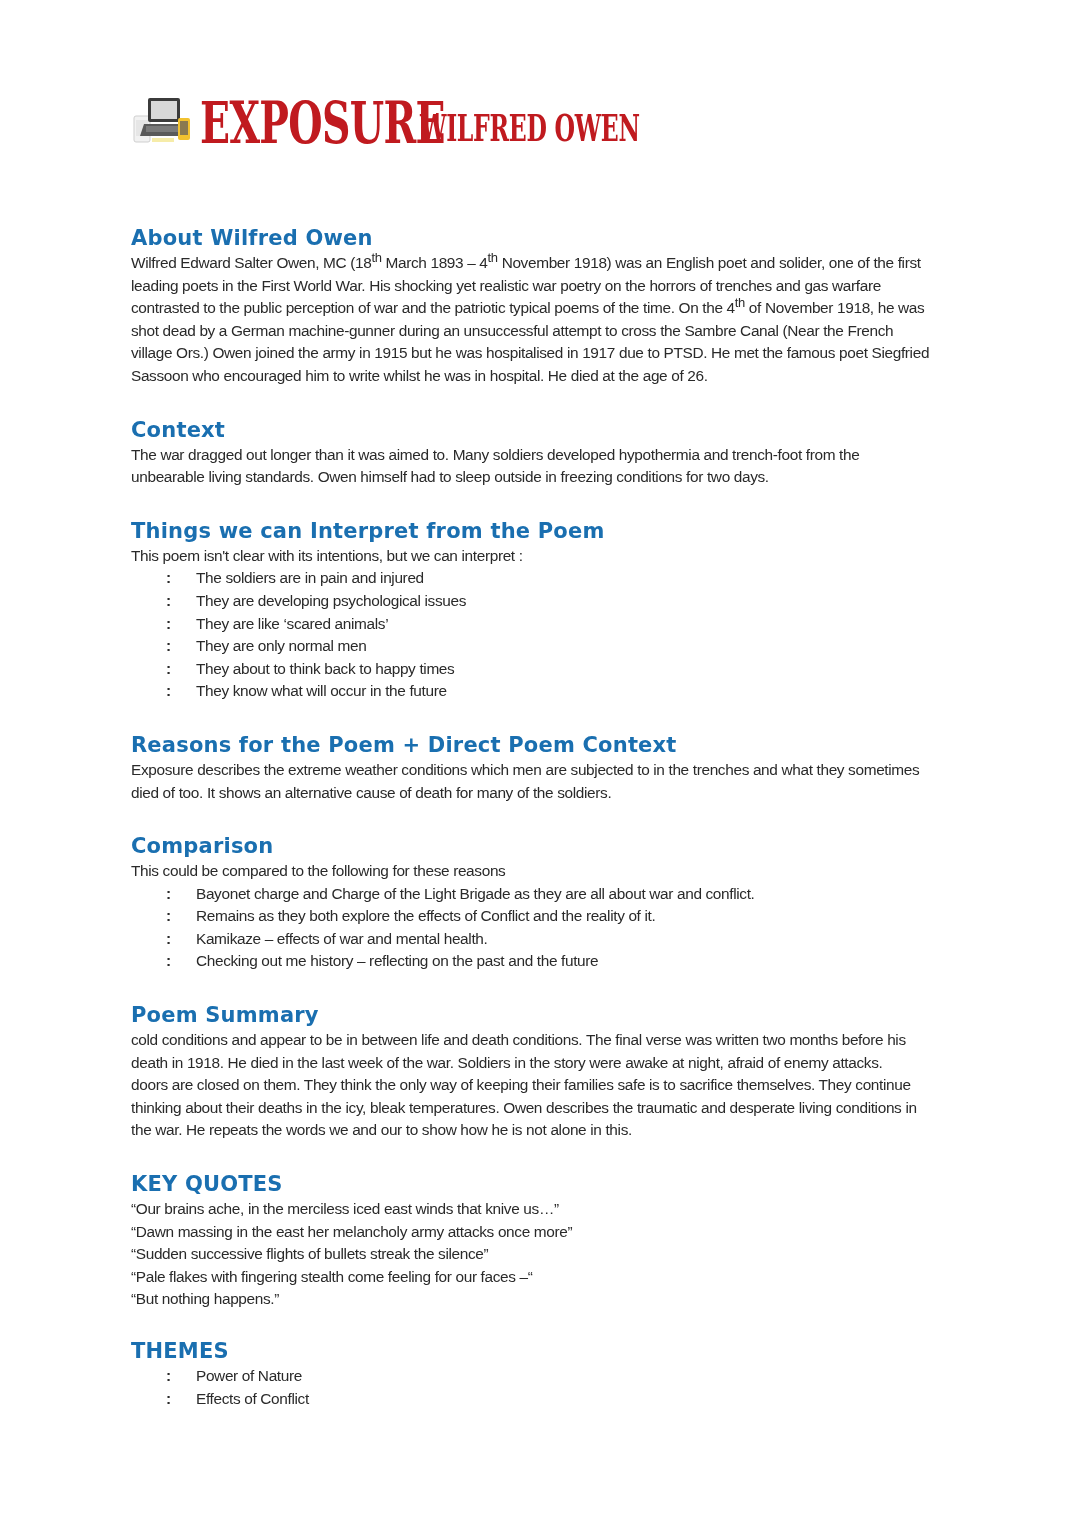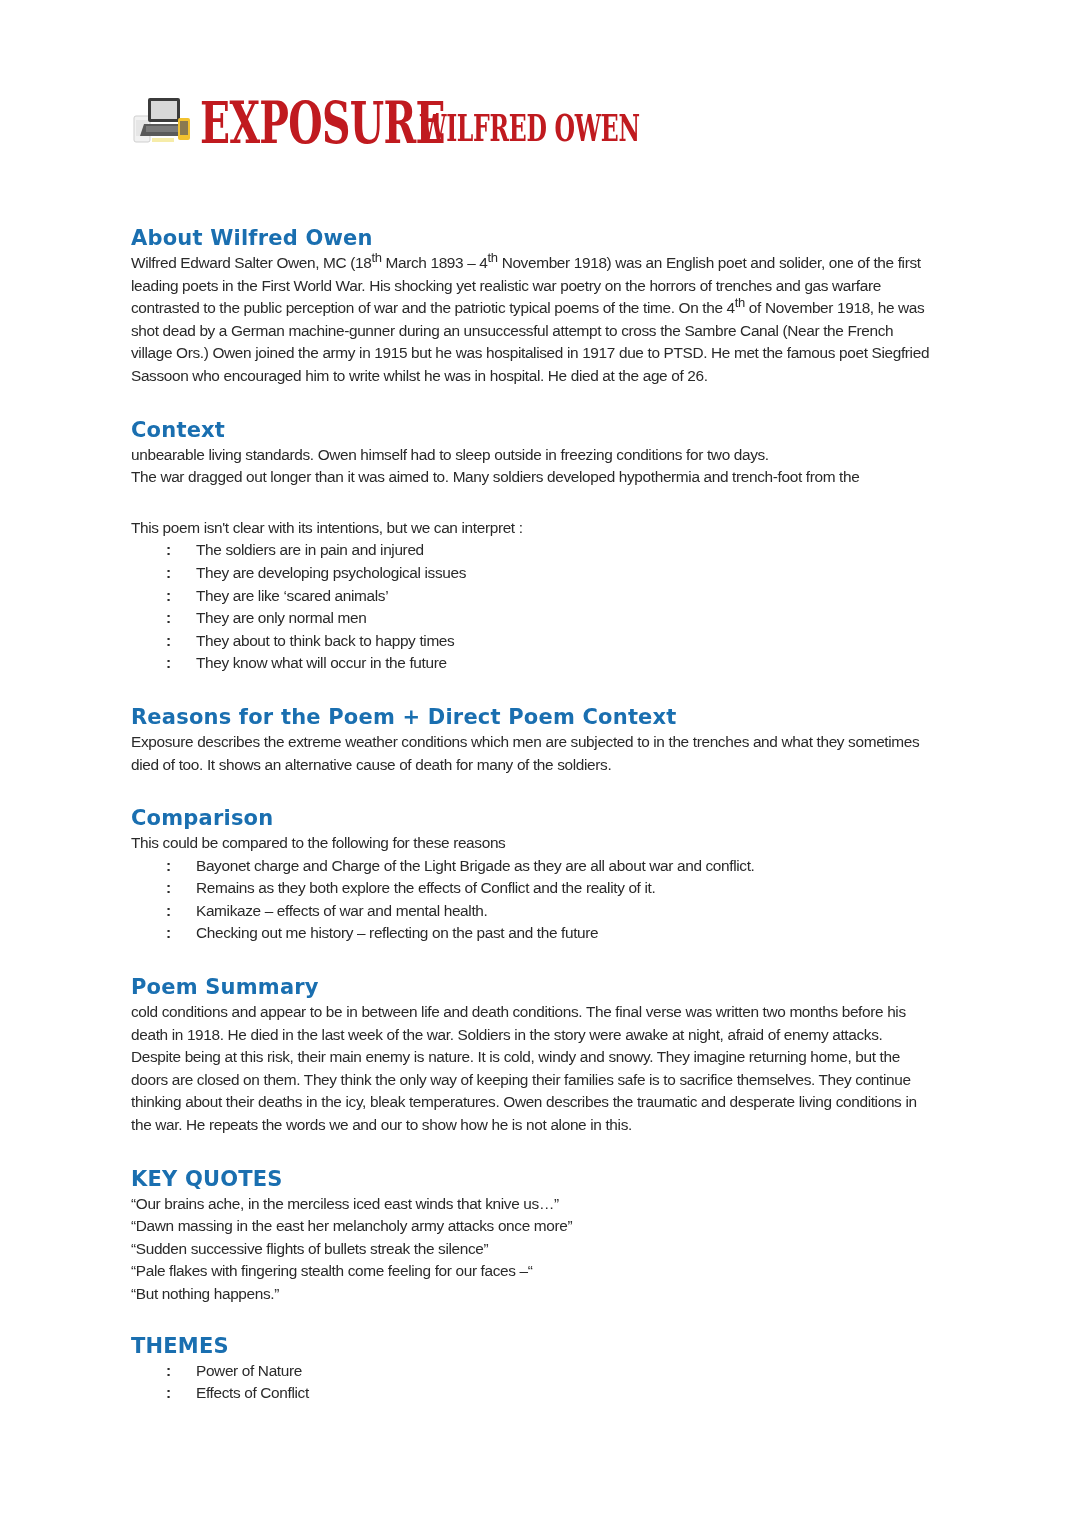--- a/index.html
+++ b/index.html
@@ -73,25 +73,26 @@
       <p><span>Wilfred Edward Salter Owen, MC (18</span><sup>th</sup><span> March 1893 – 4</span><sup>th</sup><span> November 1918) was an English poet and solider, one of the first</span></p>
       <p>leading poets in the First World War. His shocking yet realistic war poetry on the horrors of trenches and gas warfare</p>
       <p><span>contrasted to the public perception of war and the patriotic typical poems of the time. On the 4</span><sup>th</sup><span> of November 1918, he was</span></p>
       <p>shot dead by a German machine-gunner during an unsuccessful attempt to cross the Sambre Canal (Near the French</p>
       <p>village Ors.) Owen joined the army in 1915 but he was hospitalised in 1917 due to PTSD. He met the famous poet Siegfried</p>
       <p>Sassoon who encouraged him to write whilst he was in hospital. He died at the age of 26.</p>
     </div>
 
     <div class="section">
       <h2>Context</h2>
+      <p>The war dragged out longer than it was aimed to. Many soldiers developed hypothermia and trench-foot from the</p>
       <p>unbearable living standards. Owen himself had to sleep outside in freezing conditions for two days.</p>
-      <p>The war dragged out longer than it was aimed to. Many soldiers developed hypothermia and trench-foot from the</p>
     </div>
 
     <div class="section">
+      <h2>Things we can Interpret from the Poem</h2>
       <p>This poem isn't clear with its intentions, but we can interpret :</p>
       <ul class="bullets">
         <li>
             <span class="bullet-mark">:</span>
             <span>The soldiers are in pain and injured</span>
           </li>
         <li>
             <span class="bullet-mark">:</span>
             <span>They are developing psychological issues</span>
           </li>
@@ -140,21 +141,20 @@
             <span class="bullet-mark">:</span>
             <span>Checking out me history – reflecting on the past and the future</span>
           </li>
       </ul>
     </div>
 
     <div class="section">
       <h2>Poem Summary</h2>
       <p>cold conditions and appear to be in between life and death conditions. The final verse was written two months before his</p>
       <p>death in 1918. He died in the last week of the war. Soldiers in the story were awake at night, afraid of enemy attacks.</p>
-      <p>Despite being at this risk, their main enemy is nature. It is cold, windy and snowy. They imagine returning home, but the</p>
       <p>doors are closed on them. They think the only way of keeping their families safe is to sacrifice themselves. They continue</p>
       <p>thinking about their deaths in the icy, bleak temperatures. Owen describes the traumatic and desperate living conditions in</p>
       <p>the war. He repeats the words we and our to show how he is not alone in this.</p>
     </div>
 
     <div class="section">
       <h2>KEY QUOTES</h2>
       <p>“Our brains ache, in the merciless iced east winds that knive us…”</p>
       <p>“Dawn massing in the east her melancholy army attacks once more”</p>
       <p>“Sudden successive flights of bullets streak the silence”</p>

